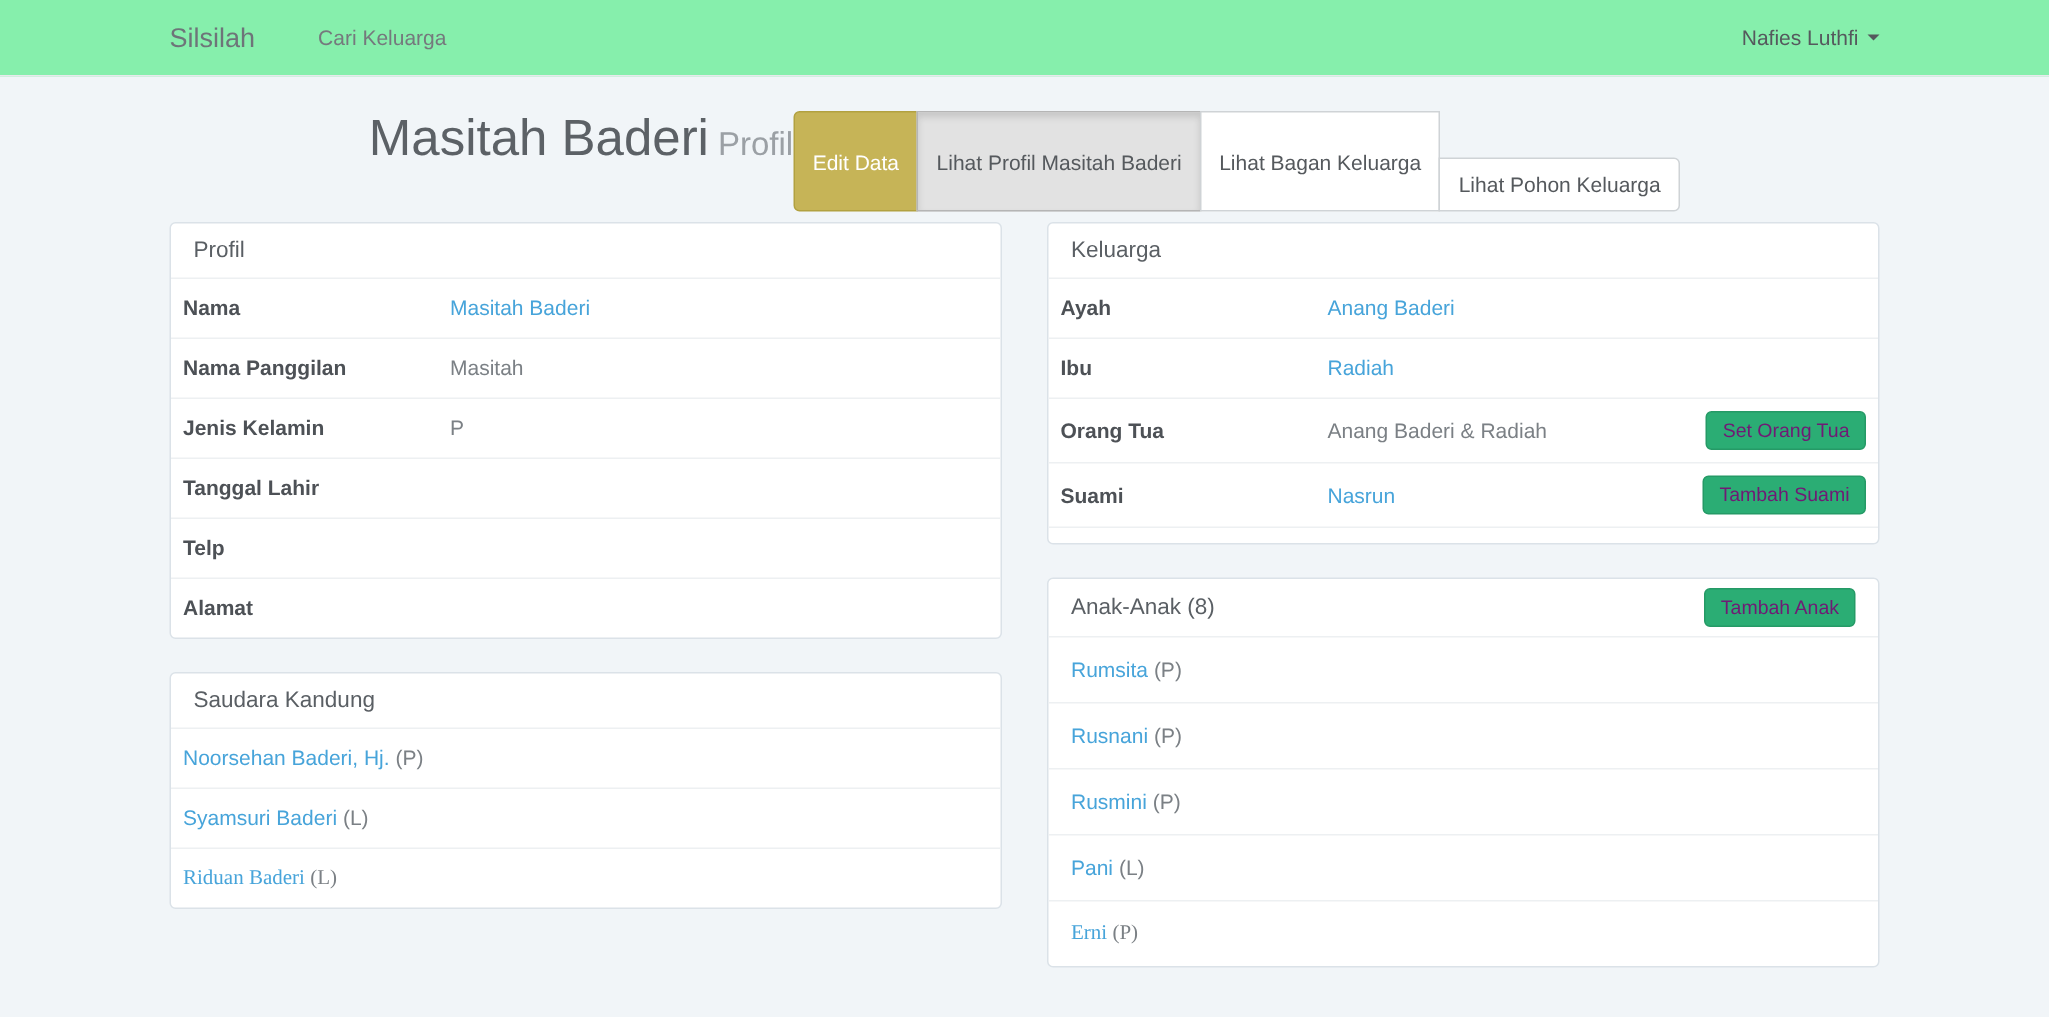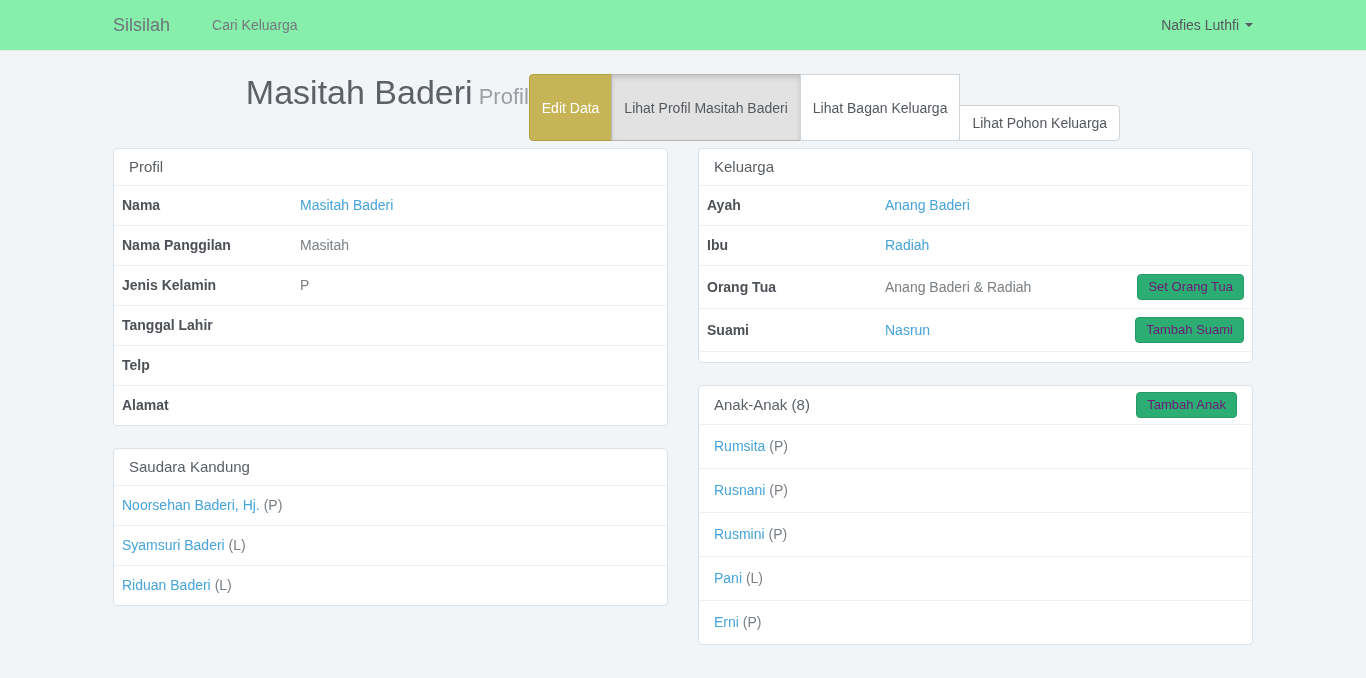--- a/index.html
+++ b/index.html
@@ -74,21 +74,21 @@
   }
   .trow:last-child { border-bottom:none; }
   .trow.tall { padding:8px; }
   .tlabel { width:178px; flex:0 0 178px; font-weight:bold; color:#4d5156; }
   .tvalue { color:#7b8085; }
   .link { color:#47a4da; text-decoration:none; cursor:pointer; }
   .pad-bottom { padding-bottom:10px; }
   .list-item {
     padding:10px 8px; border-bottom:1px solid #edf0f2; line-height:19px; color:#7b8085;
   }
-  .list-item:last-child { border-bottom:none; }
+  .list-item:last-child { border-bottom:none;font-family:Liberation Serif, serif; }
   .list-item.wide { padding:12px 15px; }
   .btn-green {
     font-family:"Liberation Sans", sans-serif;
     background:#2bad74; border:1px solid #259a66; color:#701a75;
     font-size:13px; line-height:16px; padding:4px 10px; border-radius:4px;
     margin-left:auto; cursor:pointer; white-space:nowrap;
   }
 </style>
 </head>
 <body>

